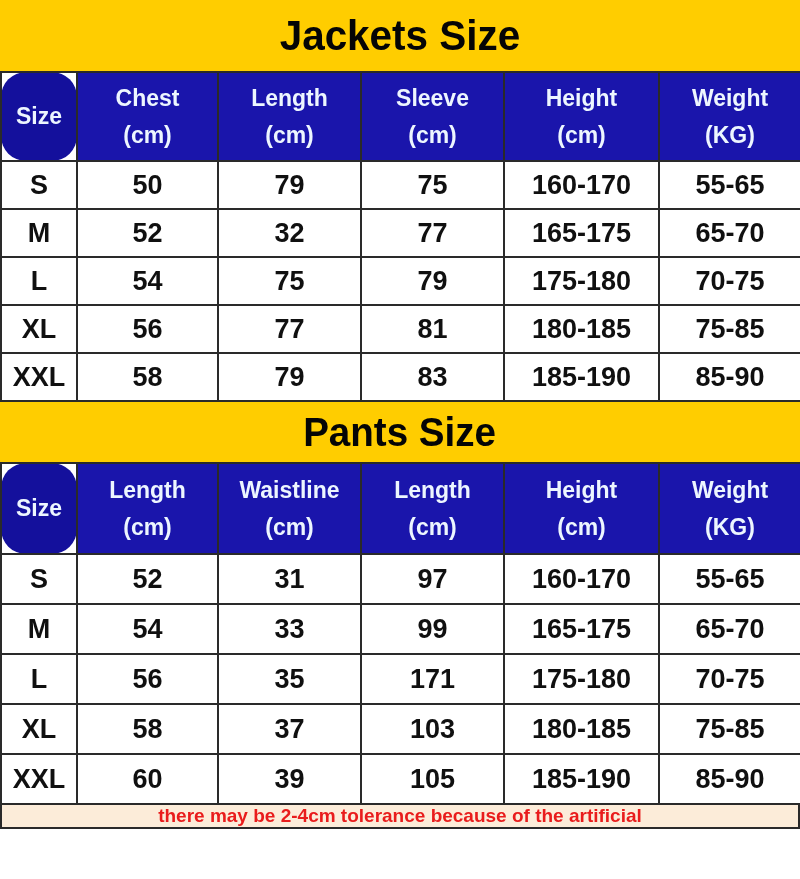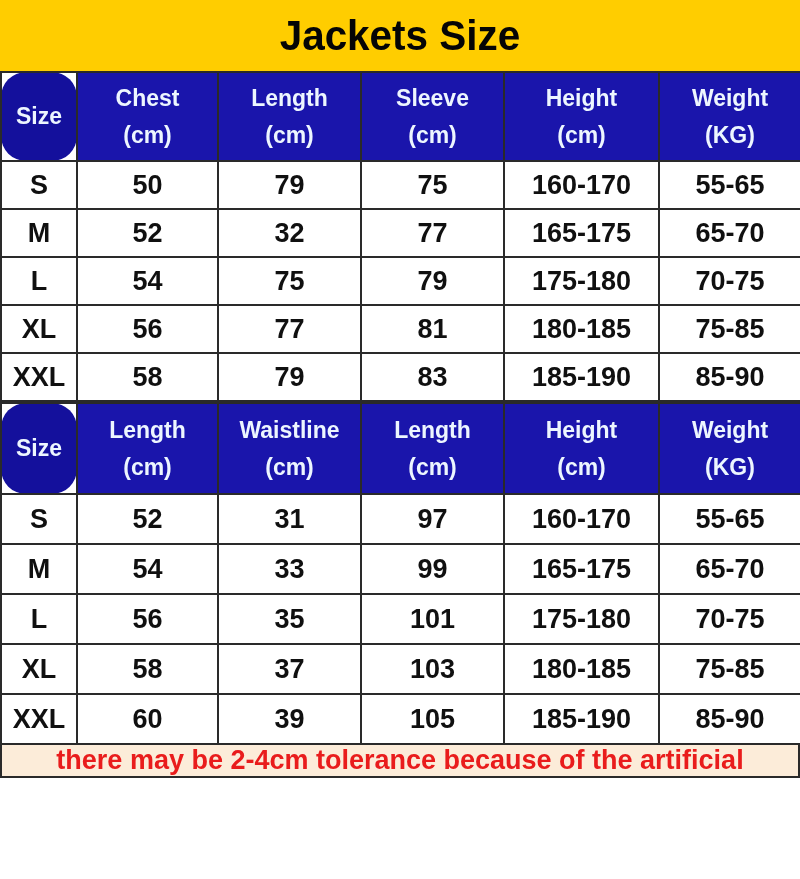--- a/index.html
+++ b/index.html
@@ -64,21 +64,21 @@
   tbody.pants-body  tr { height: 50px; }
 
   .footer {
     flex: 1 1 auto;
     background: var(--footer-bg);
     border-left: 2px solid var(--border);
     border-right: 2px solid var(--border);
     border-bottom: 2px solid var(--border);
     display: flex; align-items: center; justify-content: center;
     color: var(--footer-text);
-    font-size: 27px;
+    font-size: 19px;
     font-weight: 700;
   }
 </style>
 </head>
 <body>
 
 <div class="sheet">
 
   <div class="banner jackets">
     <span class="banner-text">Jackets Size</span>
@@ -158,20 +158,23 @@
         <td>XXL</td>
         <td>58</td>
         <td>79</td>
         <td>83</td>
         <td>185-190</td>
         <td>85-90</td>
       </tr>
     </tbody>
   </table>
 
+  <div class="banner pants">
+    <span class="banner-text">Pants Size</span>
+  </div>
 
   <table class="size-table">
     <colgroup>
       <col style="width:76px">
         <col style="width:141px">
         <col style="width:143px">
       <col style="width:143px">
         <col style="width:155px">
         <col style="width:142px">
     </colgroup>
@@ -217,21 +220,21 @@
         <td>54</td>
         <td>33</td>
         <td>99</td>
         <td>165-175</td>
         <td>65-70</td>
       </tr>
       <tr>
         <td>L</td>
         <td>56</td>
         <td>35</td>
-        <td>101</td>
+        <td>171</td>
         <td>175-180</td>
         <td>70-75</td>
       </tr>
       <tr>
         <td>XL</td>
         <td>58</td>
         <td>37</td>
         <td>103</td>
         <td>180-185</td>
         <td>75-85</td>

